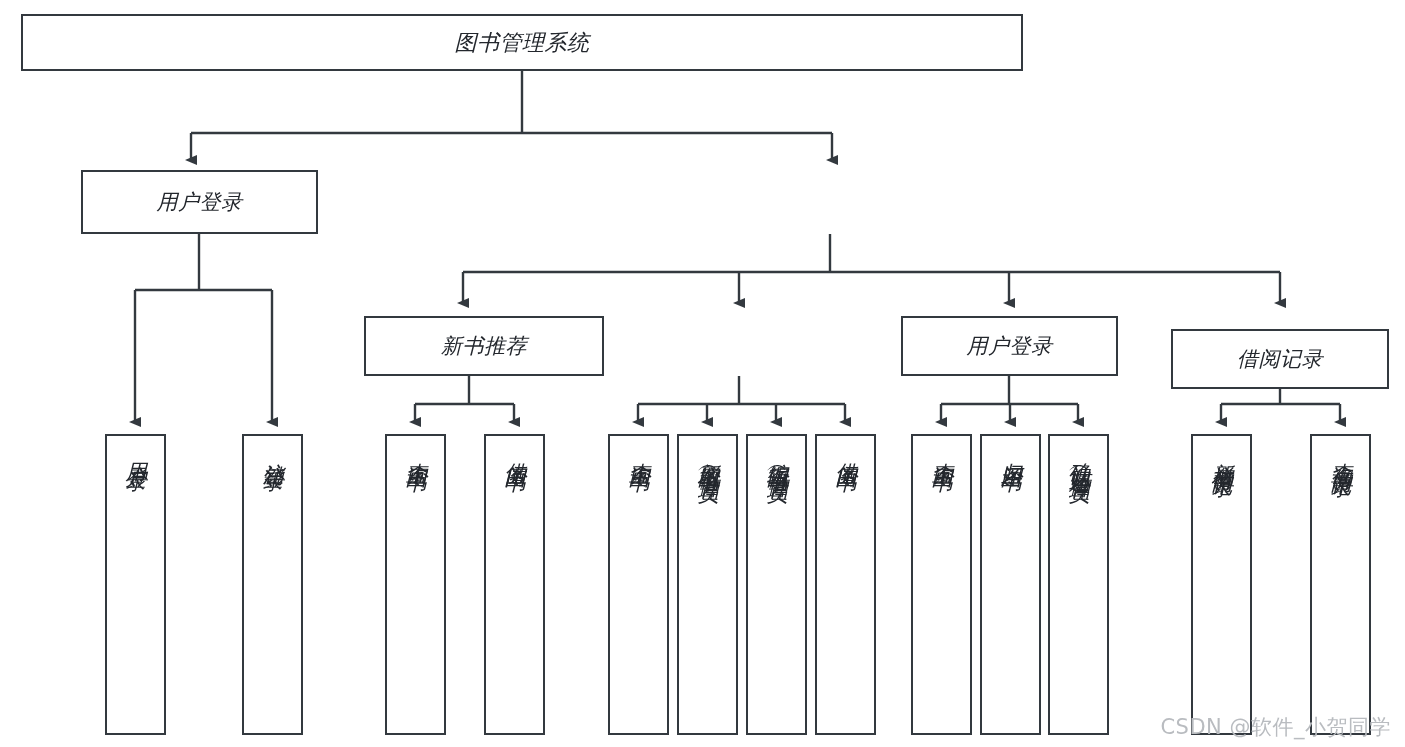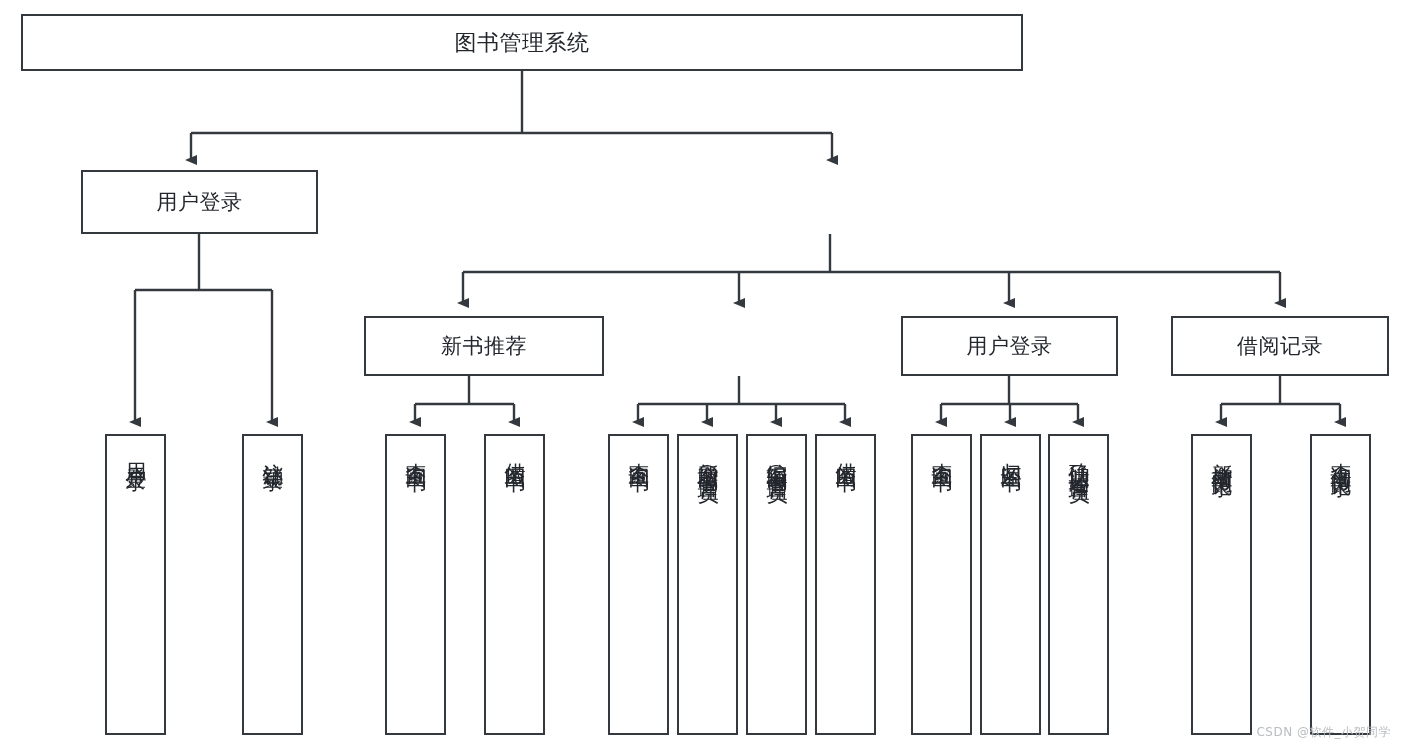--- a/index.html
+++ b/index.html
@@ -35,20 +35,21 @@
     align-items: center;
     justify-content: center;
     color: #1d2026;
   }
   .node .lbl {
     font-size: 21px;
     line-height: 1.05;
     letter-spacing: 0.5px;
     white-space: nowrap;
     color: #23272d;
+    font-style: italic;
   }
   .node.vertical {
     align-items: flex-start;
     justify-content: center;
     padding-top: 10px;
   }
   .node.vertical .lbl {
     writing-mode: vertical-rl;
     text-orientation: upright;
     white-space: nowrap;
@@ -57,21 +58,21 @@
     line-height: 1;
   }
   .node.root .lbl { font-size: 22px; }
   .node.lvl2 .lbl { font-size: 21px; }
   .node.lvl3 .lbl { font-size: 21px; }
 
   .watermark {
     position: absolute;
     right: 14px;
     bottom: 6px;
-    font-size: 12px;
+    font-size: 21px;
     color: #b9bcc0;
     letter-spacing: 0.5px;
     white-space: nowrap;
     pointer-events: none;
   }
 </style>
 </head>
 <body>
 
 <div id="canvas">
@@ -133,21 +134,21 @@
   <div class="node lvl2" style="left:81px; top:170px; width:237px; height:64px;">
     <span class="lbl">用户登录</span>
   </div>
 
   <div class="node lvl3" style="left:364px; top:316px; width:240px; height:60px;">
     <span class="lbl">新书推荐</span>
   </div>
   <div class="node lvl3" style="left:901px; top:316px; width:217px; height:60px;">
     <span class="lbl">用户登录</span>
   </div>
-  <div class="node lvl3" style="left:1171px; top:316px; width:218px; height:60px;">
+  <div class="node lvl3" style="left:1171px; top:329px; width:218px; height:60px;">
     <span class="lbl">借阅记录</span>
   </div>
 
   <div class="node vertical" style="left:105px; top:434px; width:61px; height:301px;">
     <span class="lbl">用户登录</span>
   </div>
   <div class="node vertical" style="left:242px; top:434px; width:61px; height:301px;">
     <span class="lbl">注销登录</span>
   </div>
 

